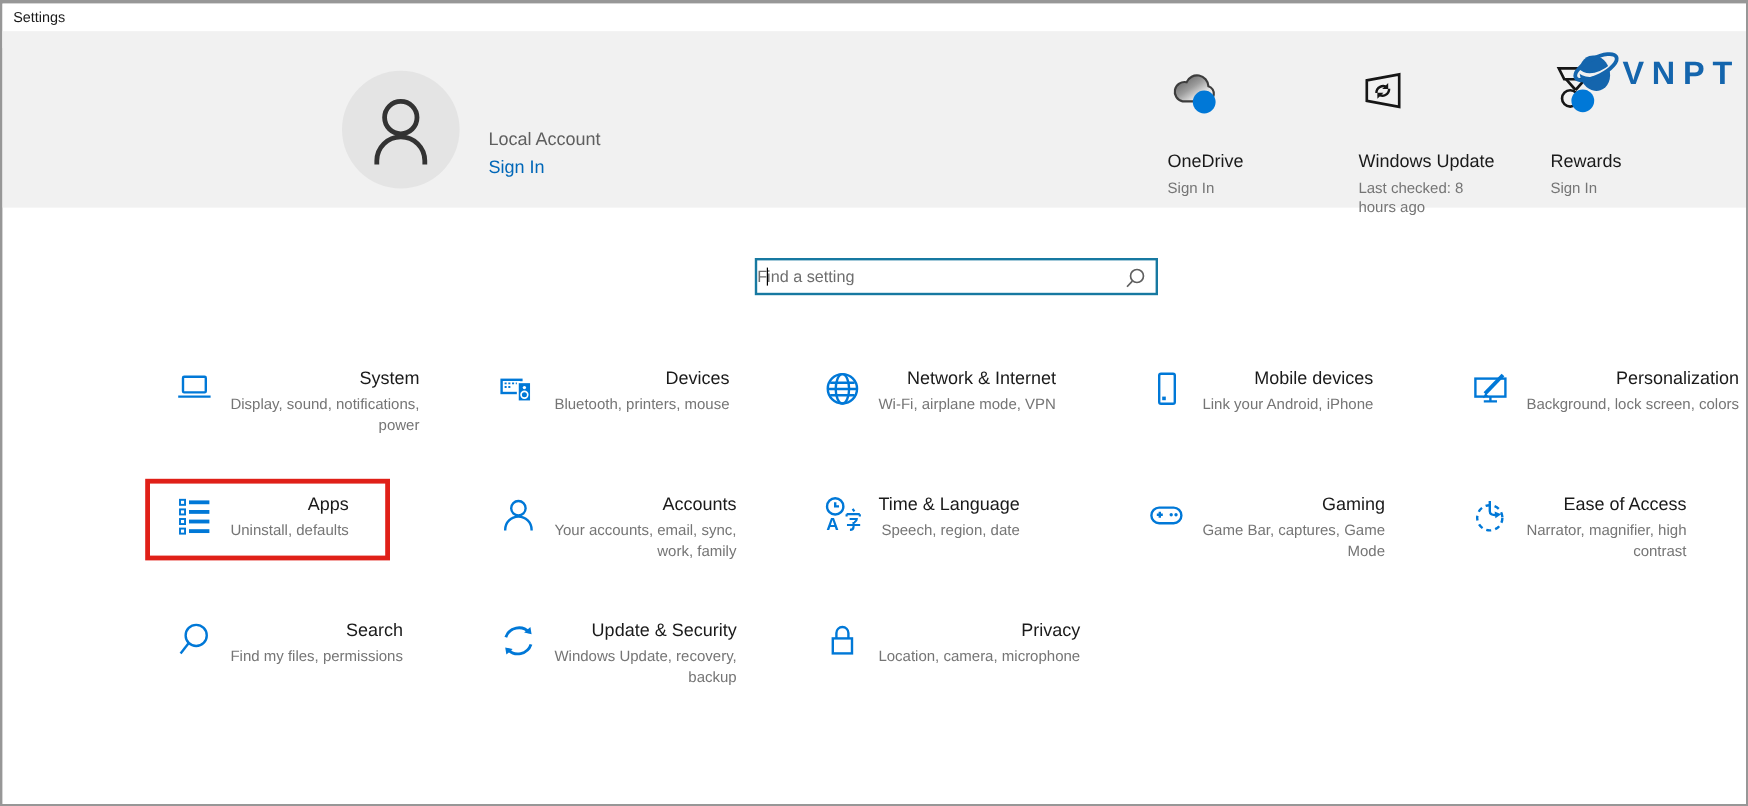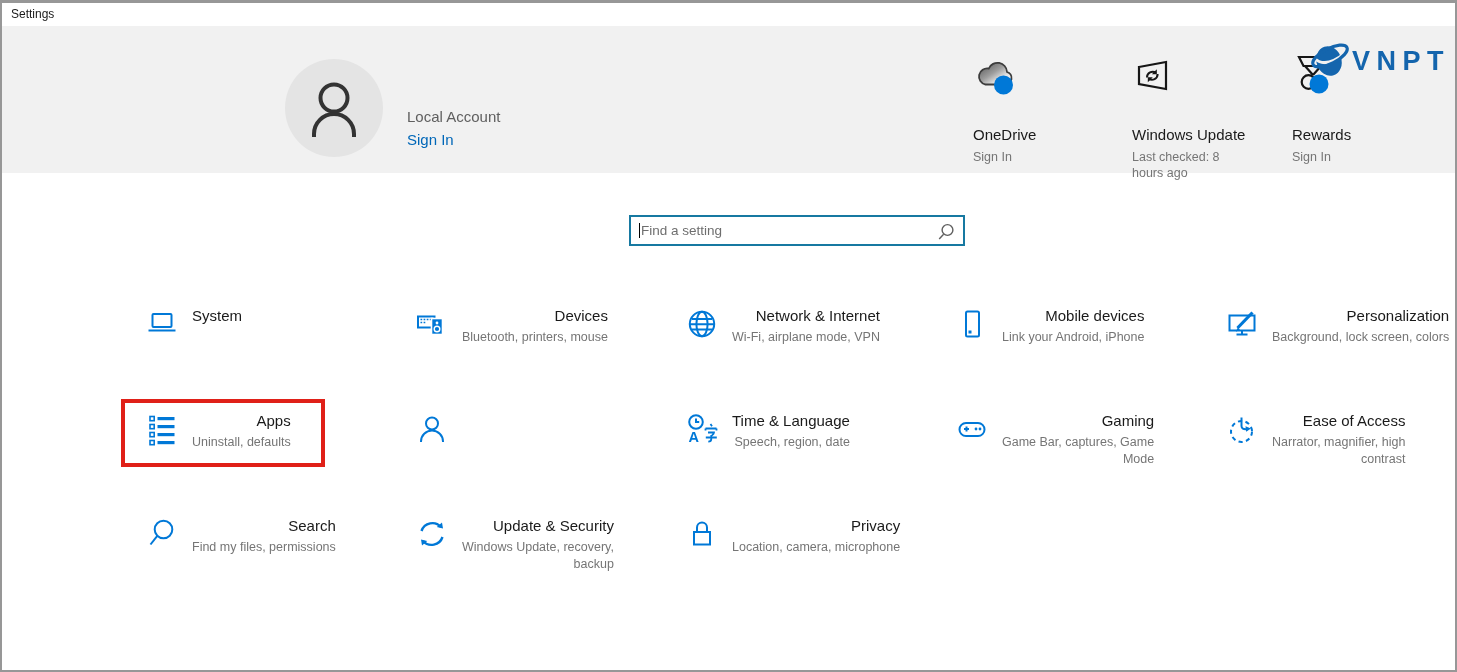--- a/index.html
+++ b/index.html
@@ -27,21 +27,21 @@
   #onedrive { left:971px; }
   #winupdate { left:1130px; }
   #rewards { left:1290px; }
 
   .vnpt-logo { position:absolute; left:1306px; top:6px; width:162px; height:52px; }
 
   .search-box { position:absolute; left:627px; top:212px; width:336px; height:31px;
                 border:2px solid #1779a1; background:#fff; }
   .search-box input { position:absolute; left:0; top:0; width:100%; height:100%; border:none;
                 outline:none; font-family:"Liberation Sans", sans-serif; font-size:13.5px;
-                padding-left:10px; padding-right:30px; color:#1a1a1a; background:transparent; }
+                padding-right:30px; color:#1a1a1a; background:transparent; }
   .search-box input::placeholder { color:#6e6e6e; opacity:1; }
   .caret { position:absolute; left:8px; top:6px; width:1px; height:15px; background:#000; }
   .search-glyph { position:absolute; right:7px; top:5px; }
 
   .grid { position:absolute; left:143px; top:303px; width:1360px;
           display:grid; grid-template-columns:repeat(5,270px); grid-auto-rows:105px; }
   .tile { display:flex; align-items:flex-start; cursor:pointer; }
   .tile-icon { width:34px; height:34px; flex:0 0 34px; margin-top:1px; }
   .tile-text { margin-left:13px;text-align:right; }
   .tile-title { font-size:15px; color:#1a1a1a; line-height:19px; }
@@ -144,20 +144,22 @@
 
   <div class="grid">
 
     <div class="tile">
       <svg class="tile-icon" viewBox="0 0 34 34">
         <rect class="acc" x="7.5" y="7" width="19" height="13" rx="1"></rect>
         <path class="acc" d="M3.5 23.5 h27"></path>
       </svg>
       <div class="tile-text">
         <div class="tile-title">System</div>
+        <div class="tile-sub">Display, sound, notifications,
+power</div>
       </div>
     </div>
 
     <div class="tile">
       <svg class="tile-icon" viewBox="0 0 34 34">
         <rect class="acc" x="3" y="9.5" width="16.5" height="11"></rect>
         <path d="M5.5 12.5h1.7M8.6 12.5h1.7M11.7 12.5h1.7M14.8 12.5h1.7M5.5 15.5h1.7M8.6 15.5h1.7" stroke="#0078d7" stroke-width="1.5" fill="none"></path>
         <rect x="16.5" y="11.5" width="11" height="16" fill="#0078d7" stroke="#fff" stroke-width="1.6"></rect>
         <circle cx="22" cy="16" r="1.4" fill="#fff"></circle>
         <circle cx="22" cy="22" r="2.8" fill="none" stroke="#fff" stroke-width="1.4"></circle>
@@ -219,20 +221,25 @@
         <div class="tile-title">Apps</div>
         <div class="tile-sub">Uninstall, defaults</div>
       </div>
     </div>
 
     <div class="tile">
       <svg class="tile-icon" viewBox="0 0 34 34">
         <circle class="acc" cx="17" cy="11.5" r="6"></circle>
         <path class="acc" d="M6 30 v-0.5 a11 11 0 0 1 22 0 v0.5"></path>
       </svg>
+      <div class="tile-text">
+        <div class="tile-title">Accounts</div>
+        <div class="tile-sub">Your accounts, email, sync,
+work, family</div>
+      </div>
     </div>
 
     <div class="tile">
       <svg class="tile-icon" viewBox="0 0 34 34">
         <circle class="acc" cx="11" cy="10" r="6.8"></circle>
         <path class="acc" d="M11 6.5 V10 h3.2"></path>
         <text x="3.5" y="30" font-family="Liberation Sans, sans-serif" font-size="14.5" font-weight="bold" fill="#0078d7">A</text>
         <path d="M25.5 12 l1.5 2.2 M20.5 16.5 h11 M20.5 16.5 v2 M31.5 16.5 v2 M23 20.5 h6 c0 1 -0.8 2 -2 2.8 M26.3 23 v4 c0 1.8 -1 2.6 -3 2.6 M20.8 25.5 h11" stroke="#0078d7" stroke-width="1.8" fill="none"></path>
       </svg>
       <div class="tile-text">

